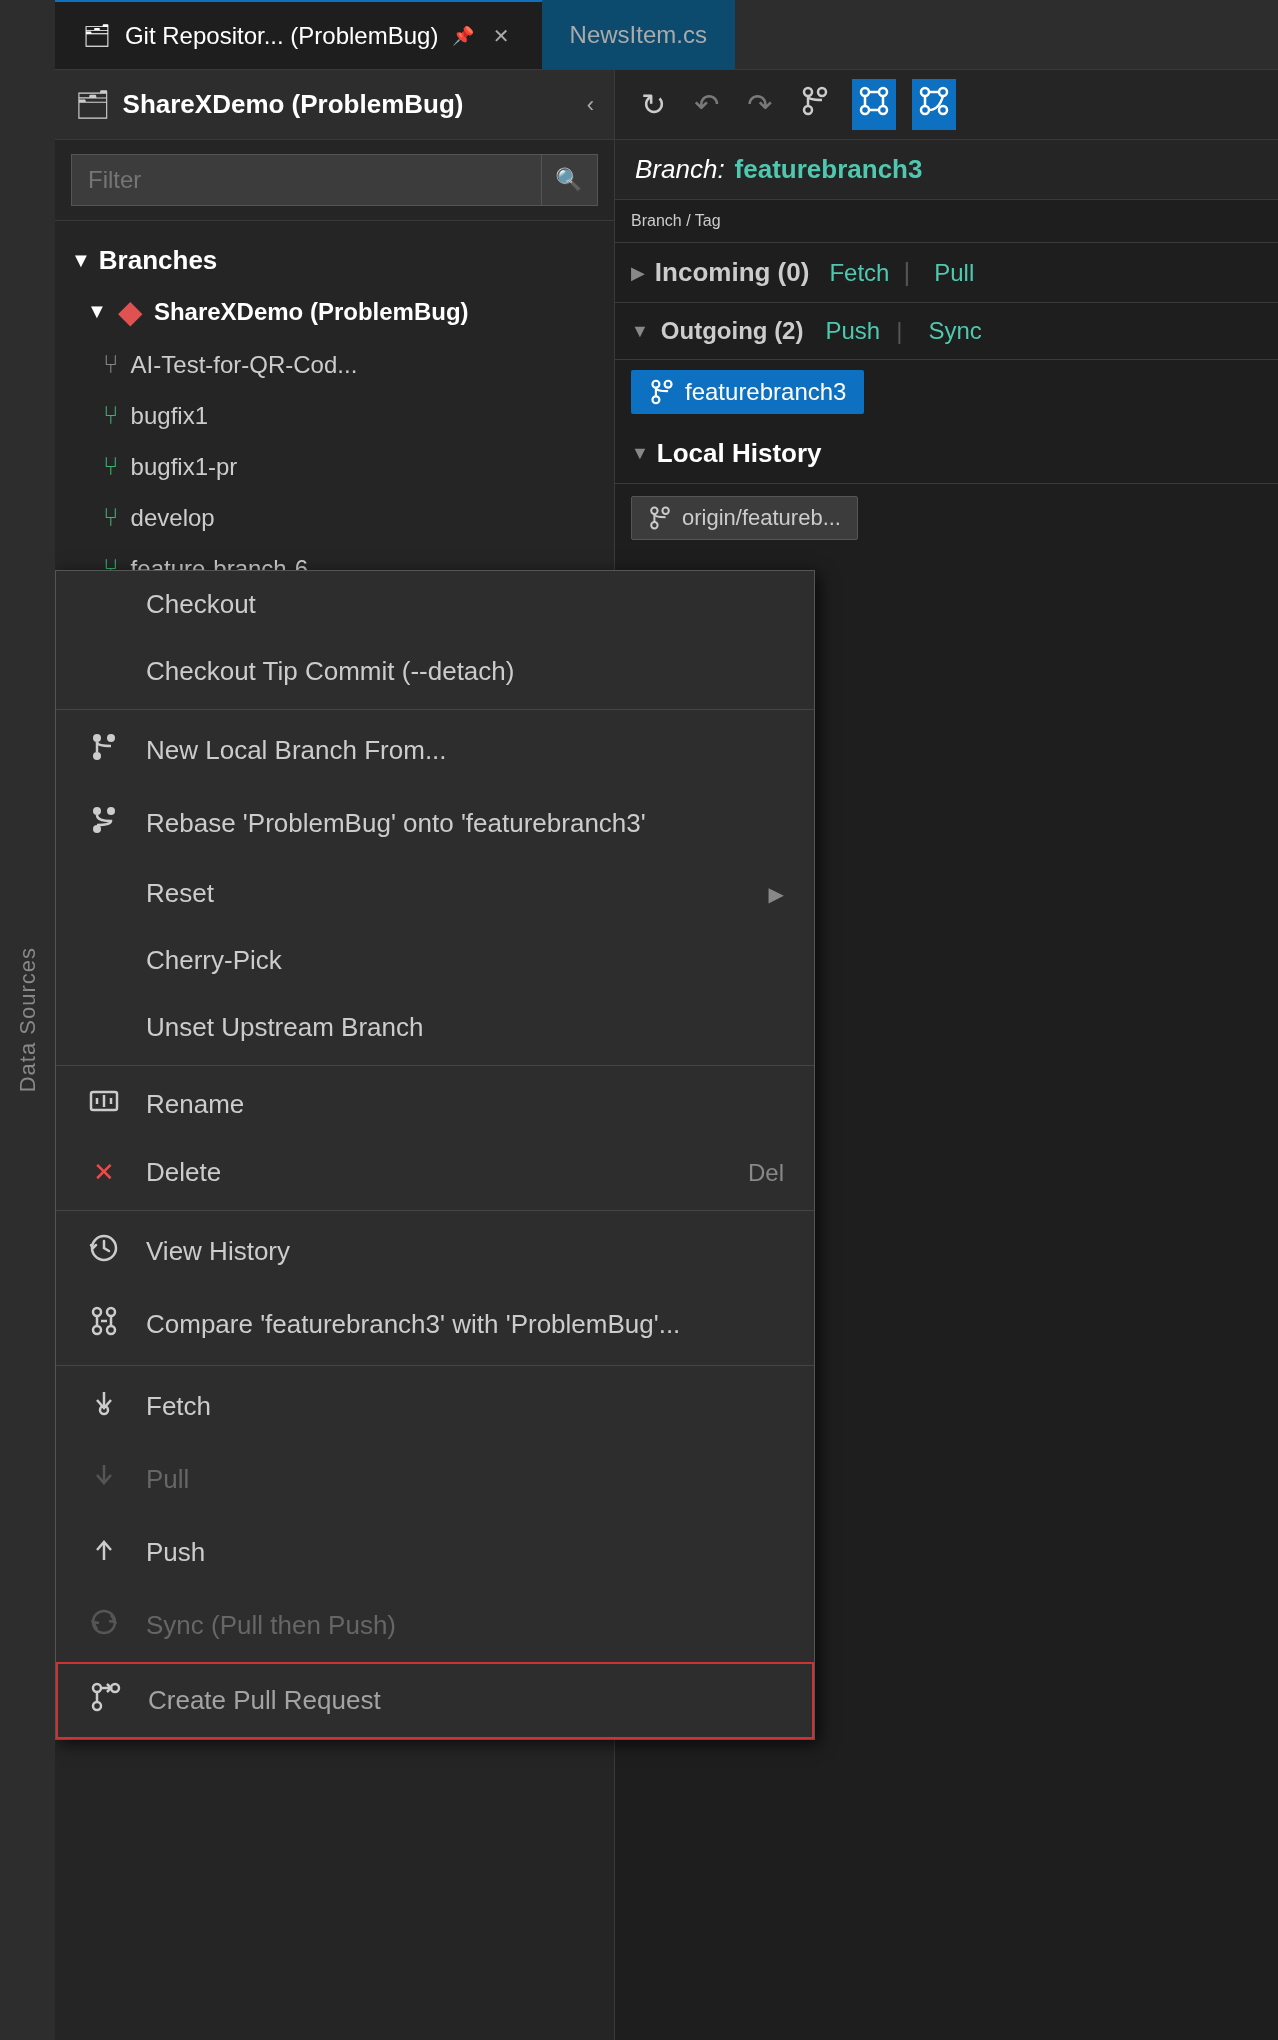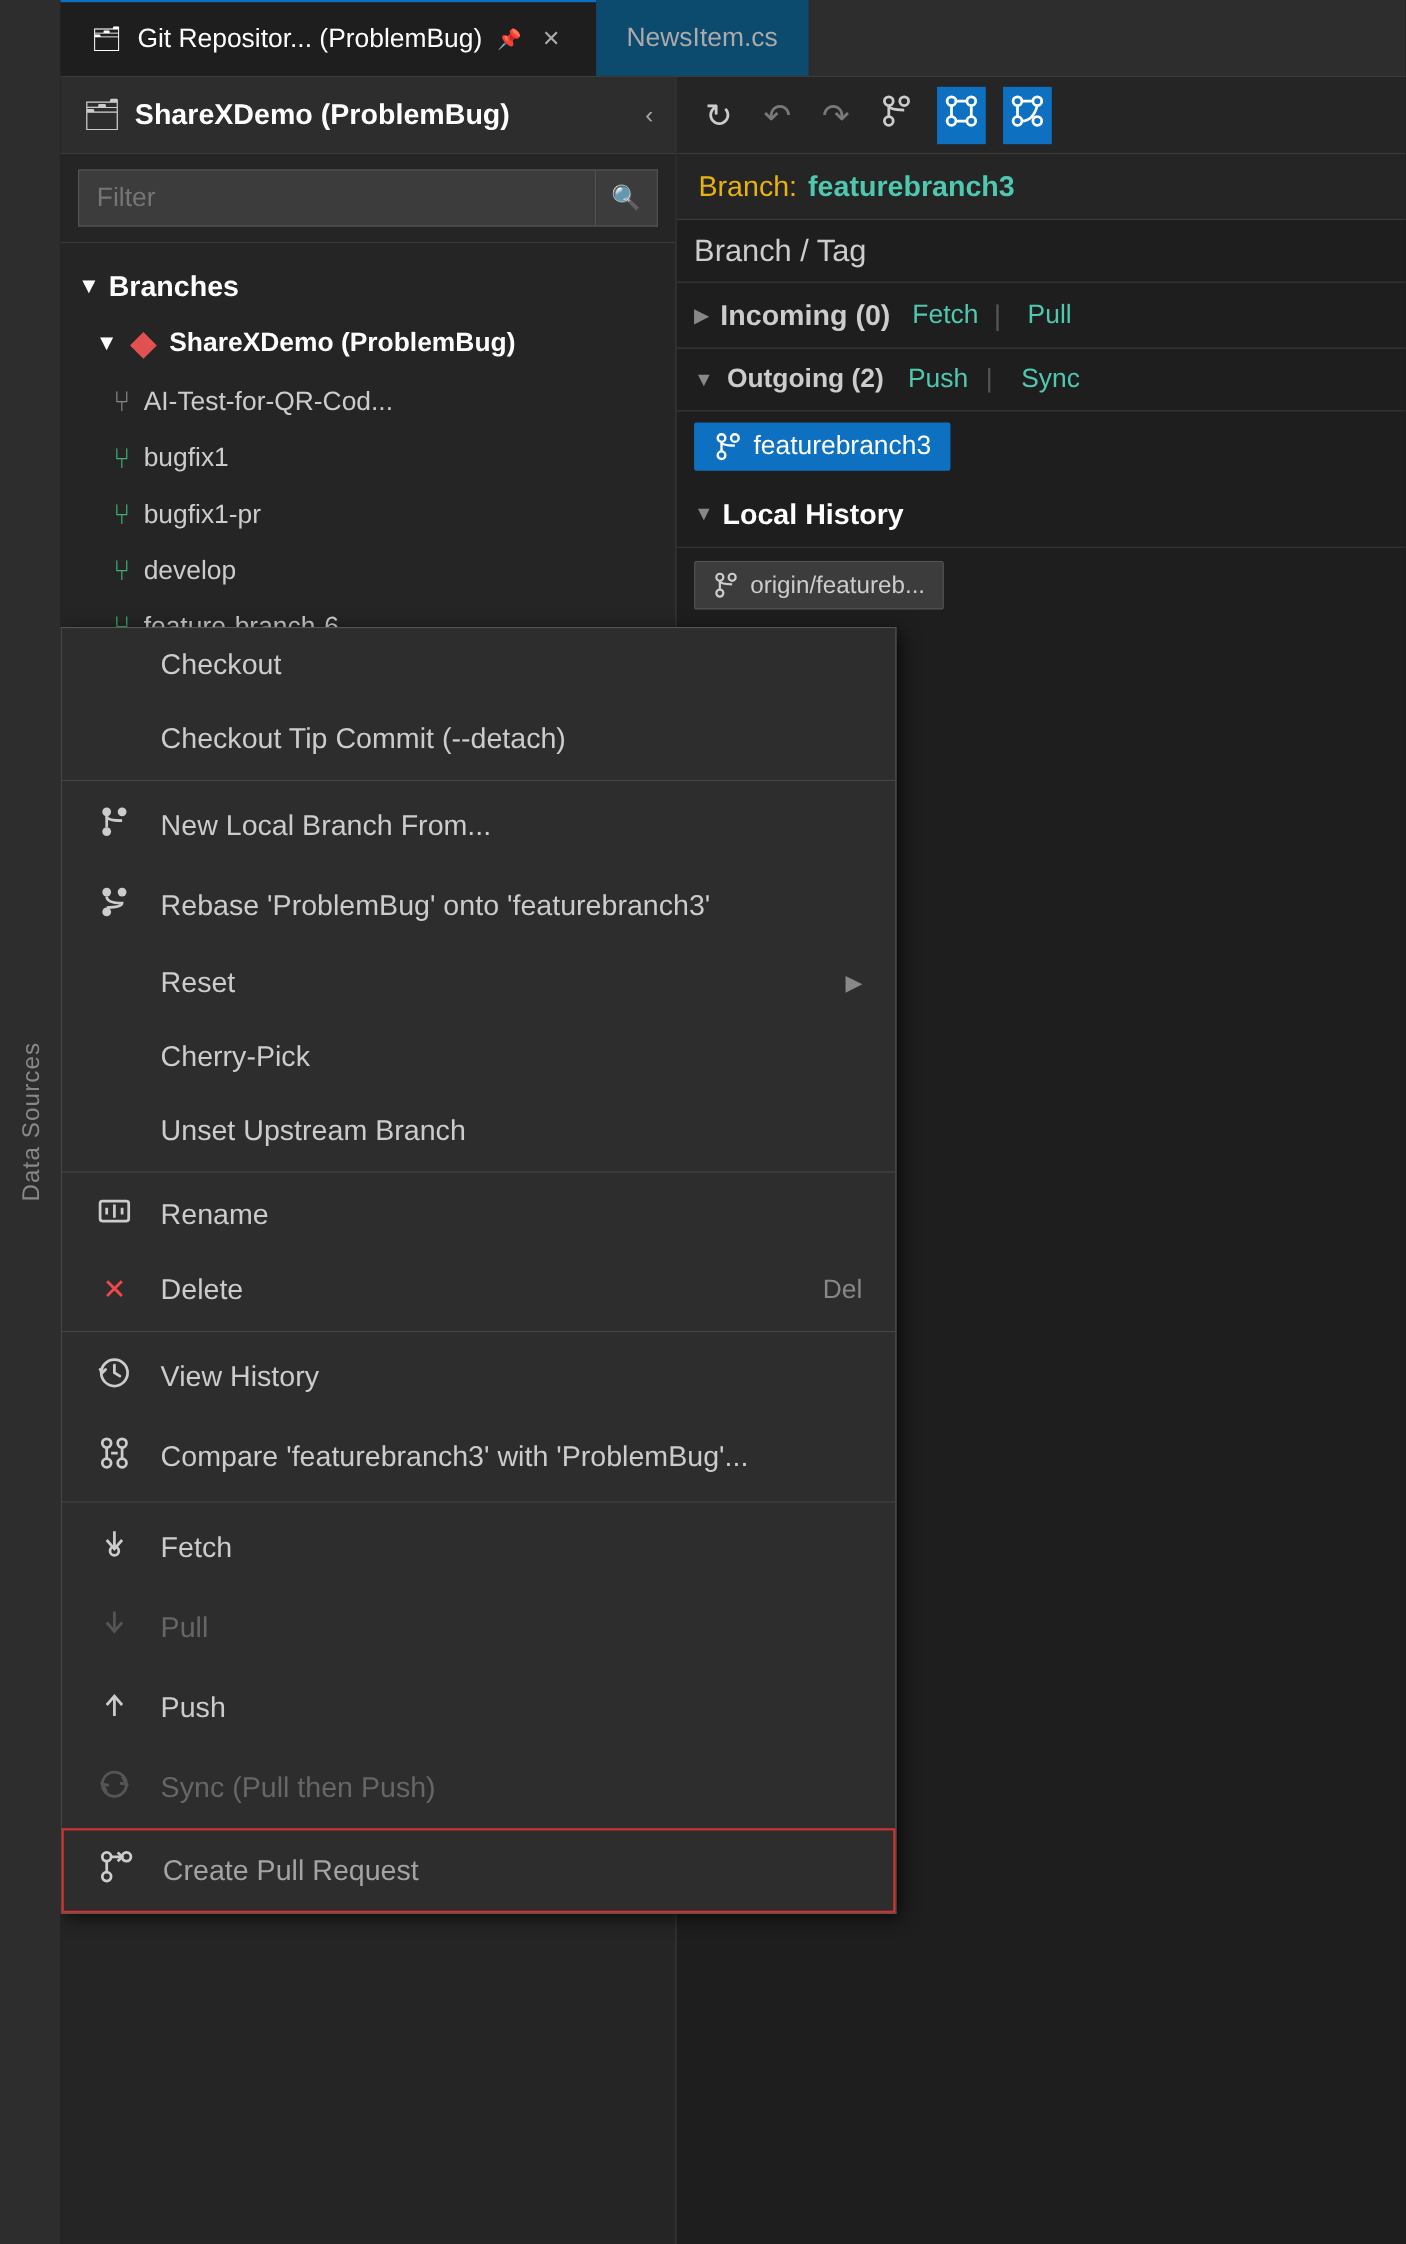--- a/index.html
+++ b/index.html
@@ -246,23 +246,24 @@
     
     .branch-info-row {
       display: flex;
       align-items: center;
       padding: 14px 20px;
       background: #252526;
       height: 60px;
       border-bottom: 1px solid #3a3a3a;
     }
     .branch-label {
-      color: #eab308;
+      color: #ffffff;
       font-size: 26px;
       margin-right: 10px;
+      font-style: italic;
     }
     .branch-value {
       color: #4ec9b0;
       font-size: 26px;
       font-weight: 600;
     }
     .link-btn {
       color: #4ec9b0;
       font-size: 24px;
       cursor: pointer;
@@ -671,21 +672,21 @@
             <path d="M10 24 Q20 24 24 10"></path>
           </svg>
         </span>
       </div>
 
       <div class="branch-info-row">
         <span class="branch-label">Branch:</span>
         <span class="branch-value">featurebranch3</span>
       </div>
 
-      <div style="padding: 12px 16px; border-bottom: 1px solid #3a3a3a; color: #ccc; font-size: 28px;">
+      <div style="padding: 12px 16px; border-bottom: 1px solid #3a3a3a; color: #ccc; font-size: 16px;">
         <span>Branch / Tag</span>
       </div>
 
       <div style="display:flex; align-items:center; padding: 14px 16px; border-bottom: 1px solid #3a3a3a; gap: 10px;">
         <span style="color:#888; font-size:18px;">▶</span>
         <span style="color:#ccc; font-size:26px; font-weight:700;">Incoming (0)</span>
         <span class="link-btn">Fetch</span>
         <span class="divider-text">|</span>
         <span class="link-btn">Pull</span>
       </div>

